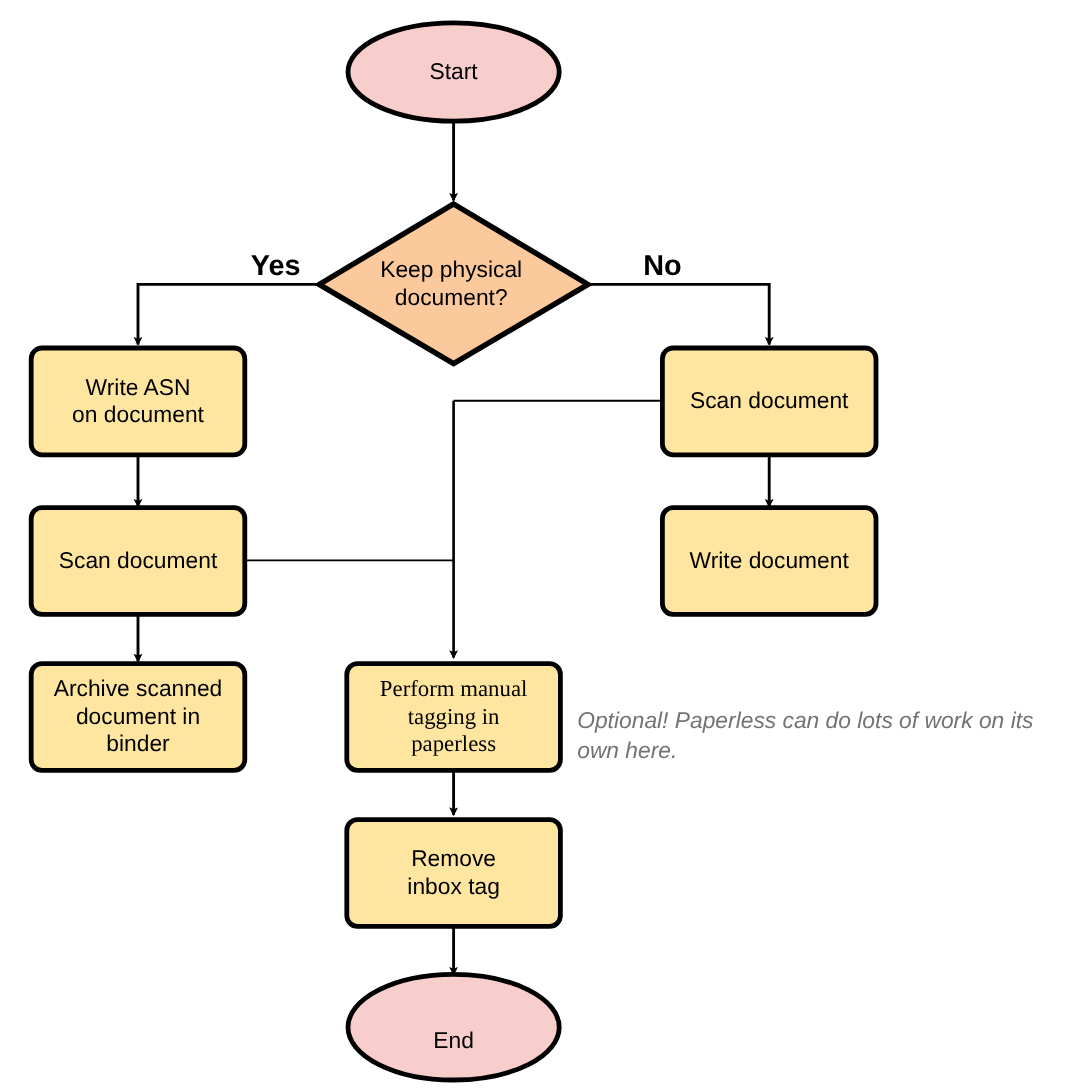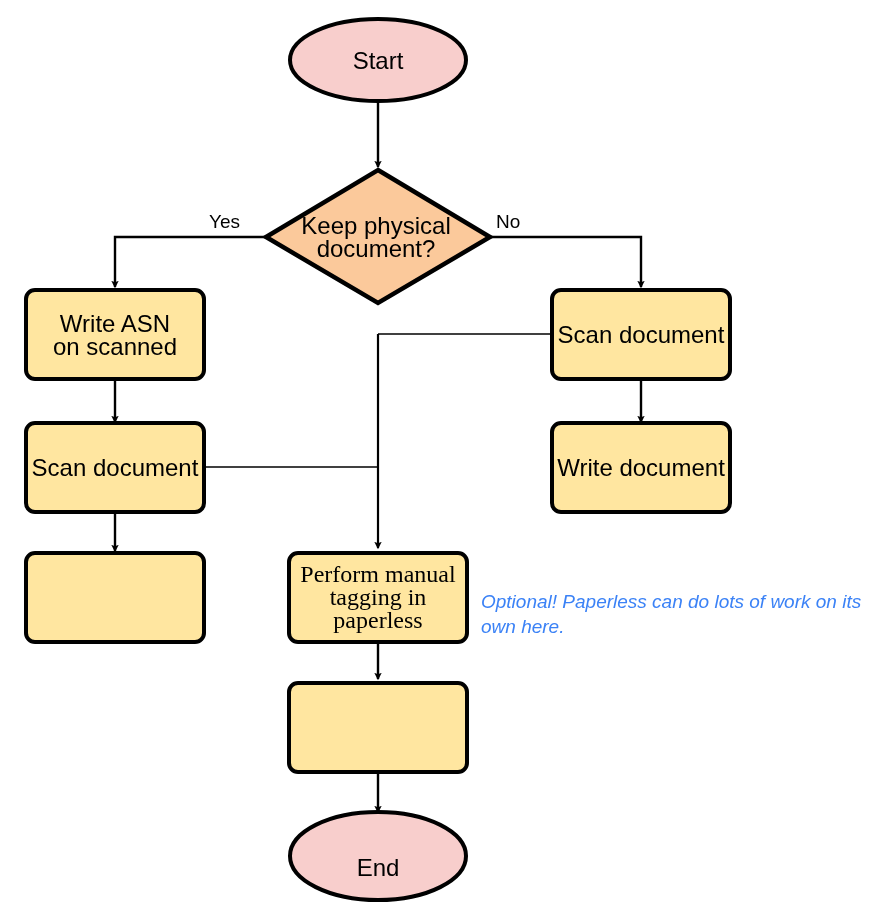--- a/index.html
+++ b/index.html
@@ -28,41 +28,42 @@
     width: 888px;
     height: 907px;
   }
   .node-label {
     position: absolute;
     display: flex;
     align-items: center;
     justify-content: center;
     text-align: center;
     font-family: "Liberation Sans", sans-serif;
-    font-size: 24px;
+    font-size: 19px;
     line-height: 23px;
     color: #000000;
     white-space: pre-line;
     pointer-events: none;
   }
   .edge-label {
     position: absolute;
     font-family: "Liberation Sans", sans-serif;
-    font-size: 19px;
+    font-size: 24px;
     line-height: 22px;
     color: #000000;
     white-space: nowrap;
+    font-weight: bold;
   }
   .note-text {
     position: absolute;
     font-family: "Liberation Sans", sans-serif;
     font-style: italic;
     font-size: 19px;
     line-height: 25px;
-    color: #3b82f6;
+    color: #737373;
     width: 400px;
   }
 </style>
 </head>
 <body>
 
 <div id="flow-root">
 
   <svg class="flow-canvas" viewBox="0 0 888 907" xmlns="http://www.w3.org/2000/svg">
     <defs>
@@ -122,35 +123,40 @@
 
     <ellipse cx="378" cy="856" rx="88" ry="44" fill="#f8cecc" stroke="#000000" stroke-width="4"></ellipse>
   </svg>
 
   <div class="node-label" style="left:289px; top:19px; width:178px; height:82px;">Start</div>
 
   <div class="node-label" style="left:284px; top:196px; width:184px; height:82px;">Keep physical
 document?</div>
 
   <div class="node-label" style="left:26px; top:290px; width:178px; height:89px;">Write ASN
-on scanned</div>
+on document</div>
 
   <div class="node-label" style="left:26px; top:423px; width:178px; height:89px;">Scan document</div>
 
+  <div class="node-label" style="left:26px; top:553px; width:178px; height:89px;">Archive scanned
+document in
+binder</div>
 
   <div class="node-label" style="left:552px; top:290px; width:178px; height:89px;">Scan document</div>
 
   <div class="node-label" style="left:552px; top:423px; width:178px; height:89px;">Write document</div>
 
   <div class="node-label" style="left:289px; top:553px; width:178px; height:89px;font-family:Liberation Serif, serif;">Perform manual
 tagging in
 paperless</div>
 
+  <div class="node-label" style="left:289px; top:683px; width:178px; height:89px;">Remove
+inbox tag</div>
 
   <div class="node-label" style="left:289px; top:815px; width:178px; height:105px;">End</div>
 
   <div class="edge-label" style="left:209px; top:211px;">Yes</div>
 
-  <div class="edge-label" style="left:496px; top:211px;">No</div>
+  <div class="edge-label" style="left:536px; top:211px;">No</div>
 
   <div class="note-text" style="left:481px; top:589px;">Optional! Paperless can do lots of work on its own here.</div>
 
 </div>
 
 </body></html>

